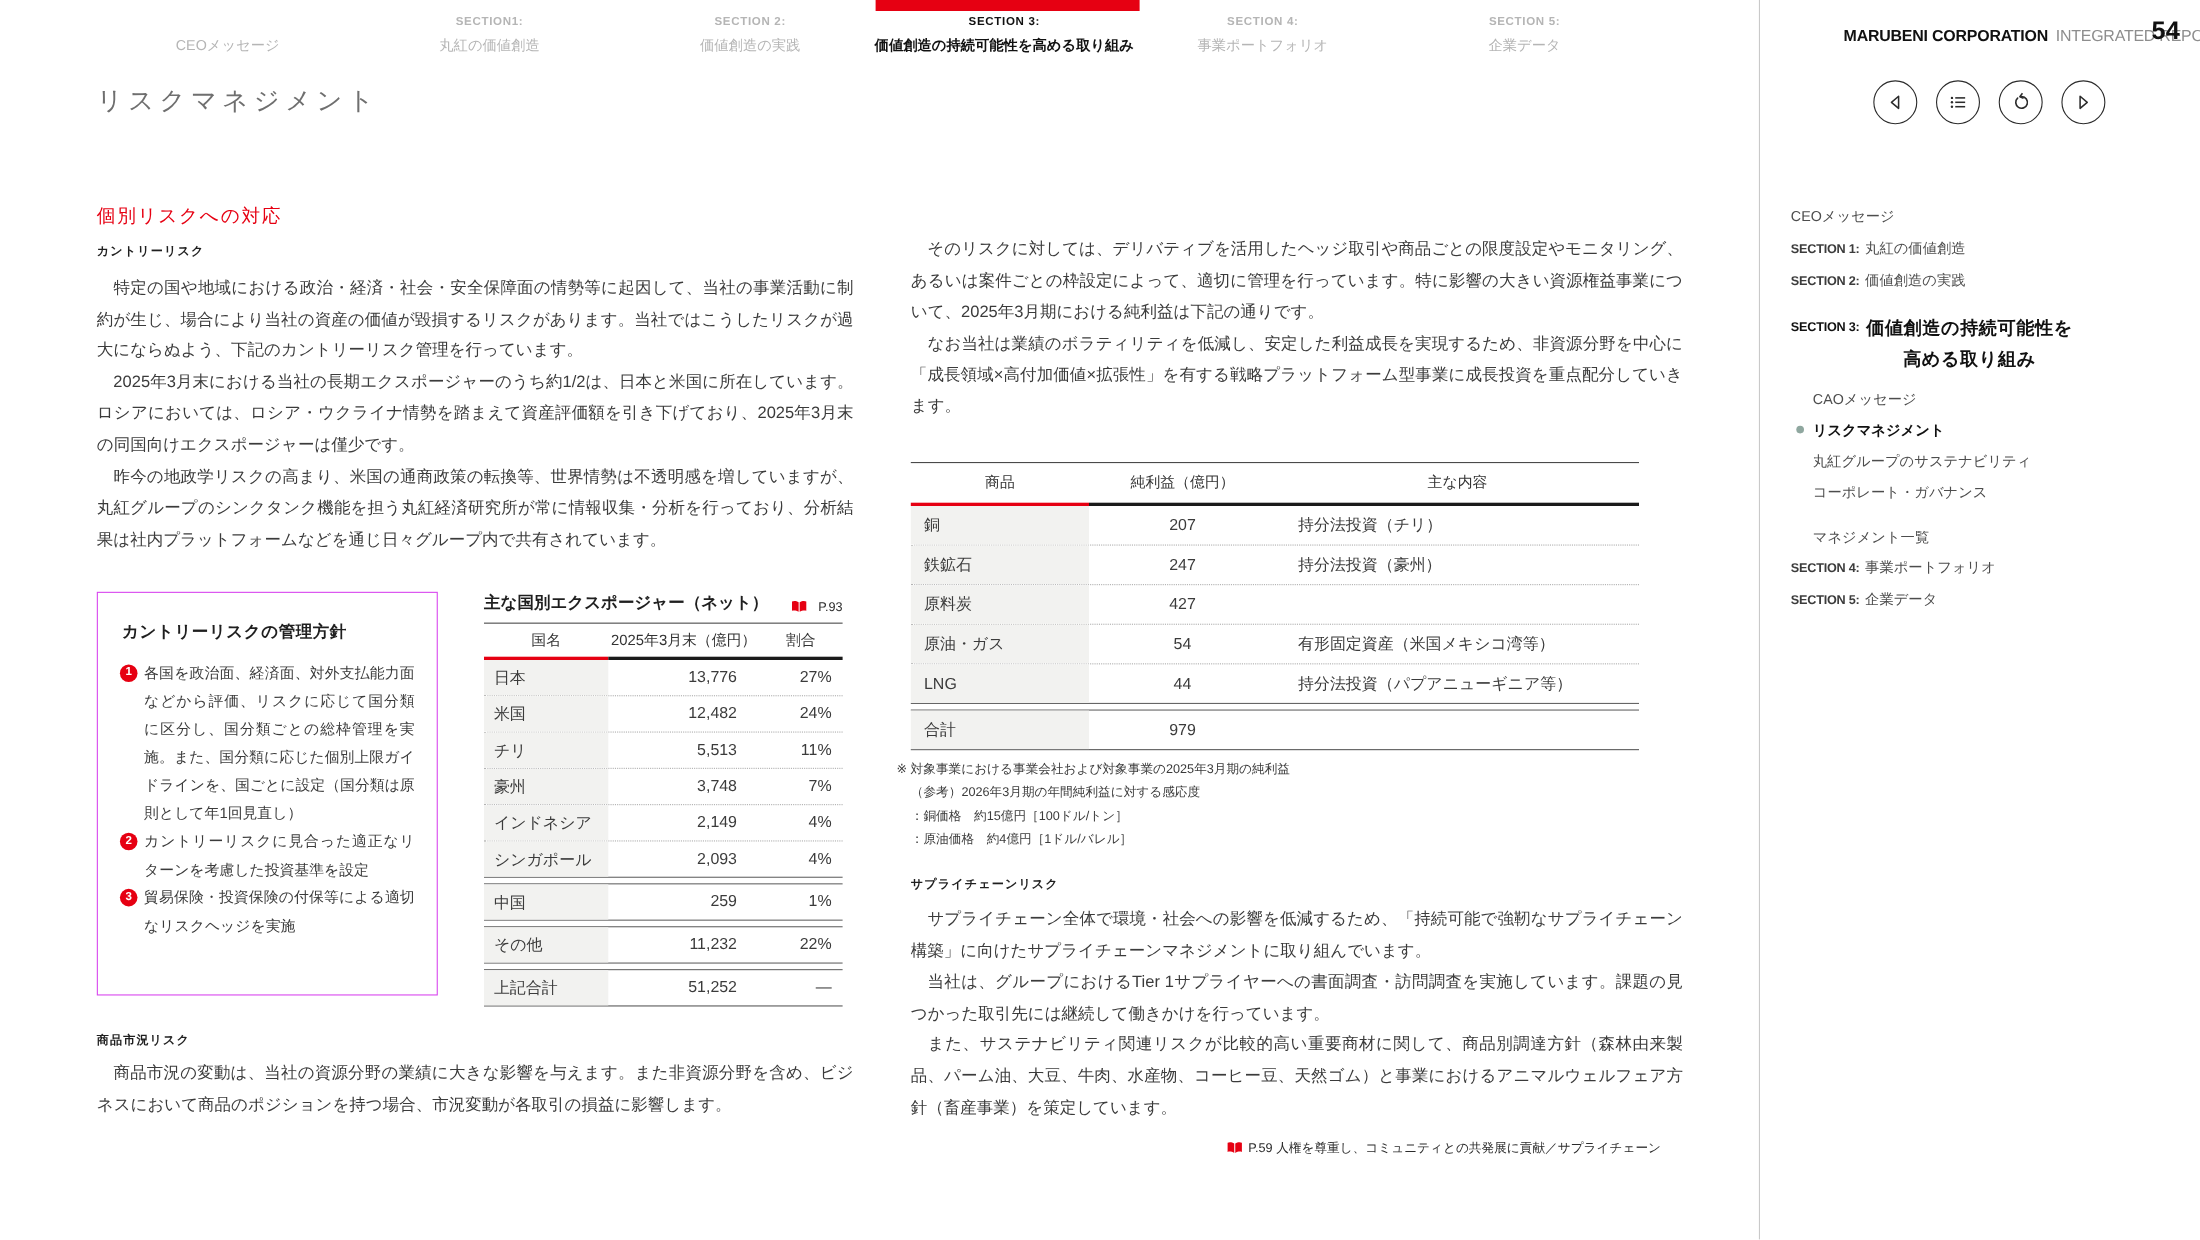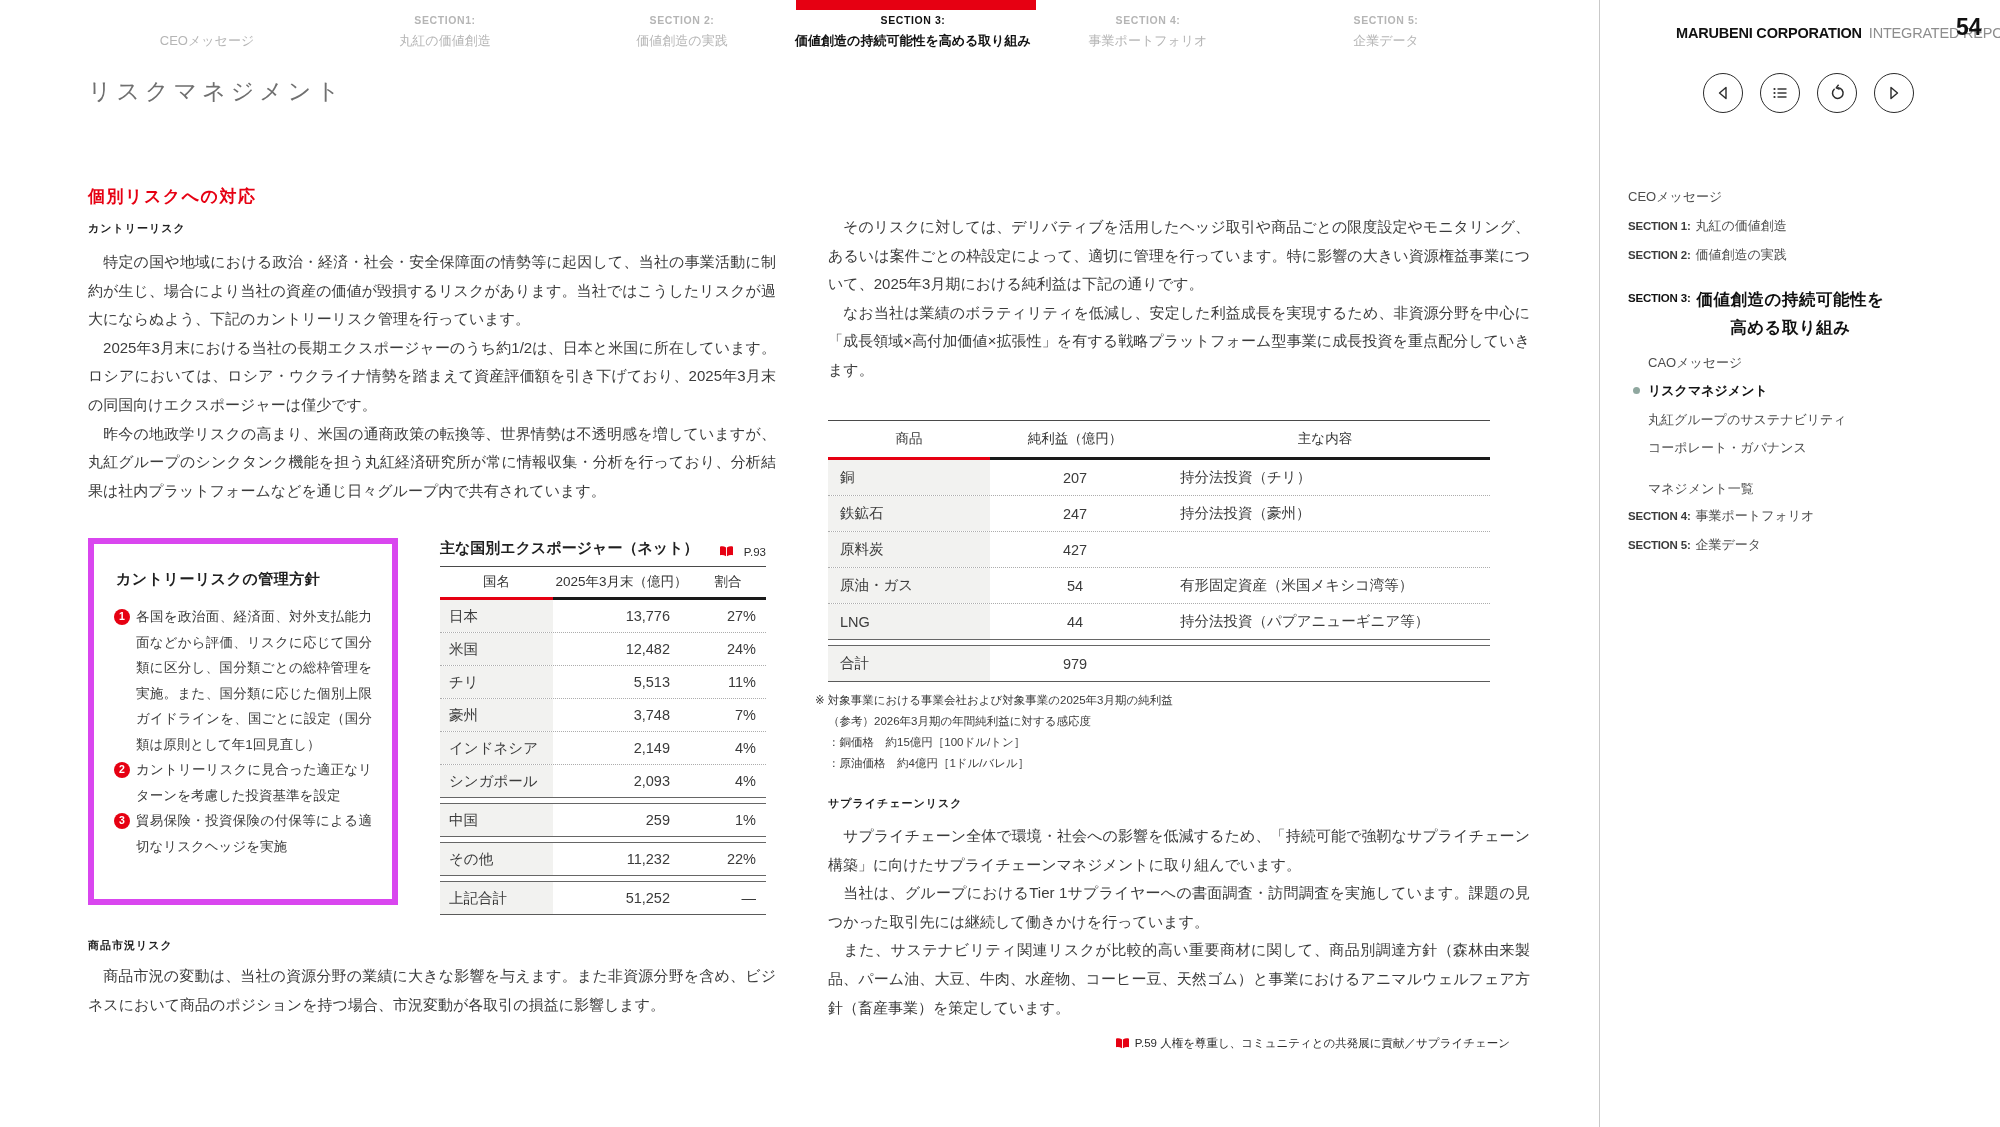--- a/index.html
+++ b/index.html
@@ -29,28 +29,28 @@
   .sb .pfx{font-weight:bold;color:#3c3c3c;font-size:11.5px;letter-spacing:-.2px;margin-right:5px;}
   .sb3{position:absolute;left:1628px;top:285px;display:flex;color:#111;font-weight:bold;cursor:pointer;}
   .sb3 .pfx{font-size:11.5px;margin-top:7px;letter-spacing:-.2px;}
   .sb3 .t{font-size:16.5px;line-height:28px;margin-left:6px;text-align:center;letter-spacing:.5px;}
   .sbsub{position:absolute;left:1648px;font-size:13px;color:#4d4d4d;white-space:nowrap;cursor:pointer;}
   .sbsub.active{color:#111;font-weight:bold;}
   .sbdot{position:absolute;left:1633px;top:387px;width:7px;height:7px;border-radius:50%;background:#8fa79f;}
 
   
   .page-title{position:absolute;left:88px;top:76px;font-size:23px;letter-spacing:5px;color:#6f6f6f;}
-  .sec-head{position:absolute;left:88px;top:185px;font-size:17px;font-weight:bold;color:#e60012;letter-spacing:1.5px;}
+  .sec-head{position:absolute;left:88px;top:185px;font-size:17px;font-weight:normal;color:#e60012;letter-spacing:1.5px;}
   .h-sub{font-size:11px;font-weight:bold;color:#1f1f1f;letter-spacing:1px;}
   .h-country{position:absolute;left:88px;top:221px;}
   .body-par{font-size:15px;line-height:28.6px;text-align:justify;color:#3b3b3b;margin:0;}
   .left-paras{position:absolute;left:88px;top:248px;width:688px;}
 
   
-  .policy-box{position:absolute;left:88px;top:538px;width:310px;height:367px;border:6px solid #d946ef;
+  .policy-box{position:absolute;left:88px;top:538px;width:310px;height:367px;border:1px solid #d946ef;
               box-sizing:border-box;padding:26px 20px 0 20px;}
   .policy-box .bt{margin:0 0 15px 2px;font-size:15px;font-weight:bold;color:#1f1f1f;letter-spacing:.5px;}
   .pitem{display:flex;font-size:13.5px;line-height:25.5px;text-align:justify;color:#3b3b3b;}
   .pnum{flex:0 0 16px;height:16px;border-radius:50%;background:#e60012;color:#fff;font-size:10.5px;
         font-weight:bold;display:flex;align-items:center;justify-content:center;margin:5px 6px 0 0;}
   .ptext{flex:1;}
 
   
   .ttop{border-top:1px solid #4a4a4a;}
   .hline{display:flex;height:3px;}

